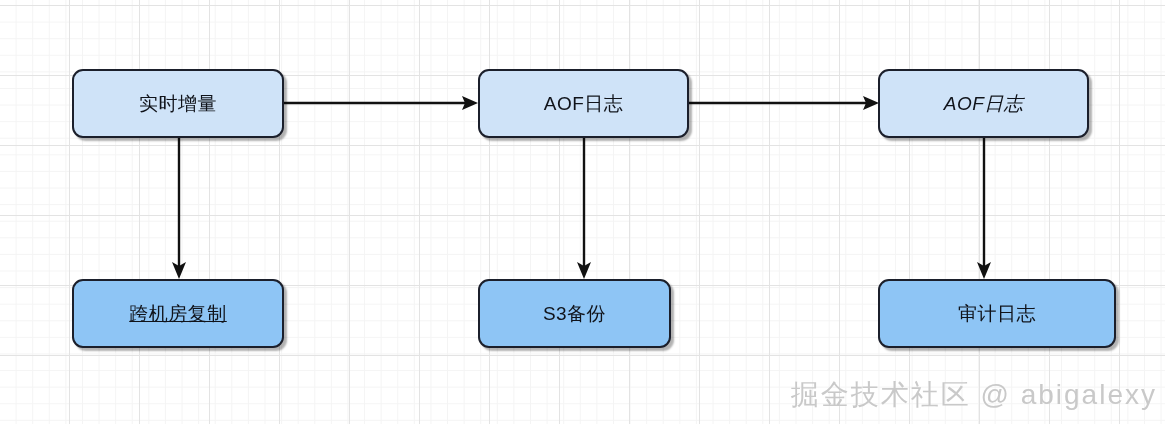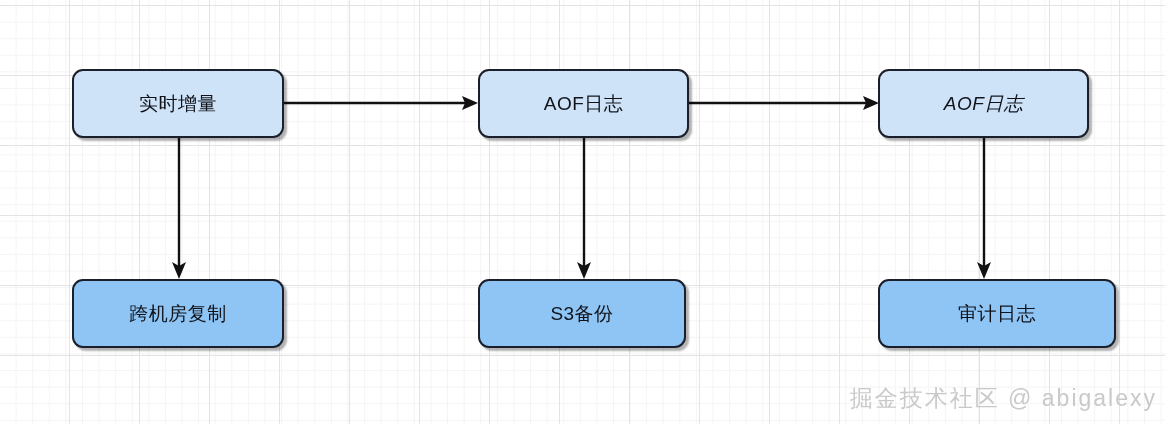--- a/index.html
+++ b/index.html
@@ -56,21 +56,21 @@
   .edge {
     position: absolute;
   }
   .edge svg { display: block; overflow: visible; }
 
   
   #watermark {
     position: absolute;
     right: 8px;
     bottom: 10px;
-    font-size: 23px;
+    font-size: 28px;
     color: #c9c9c9;
     letter-spacing: 2px;
     white-space: nowrap;
     user-select: none;
   }
 </style>
 </head>
 <body>
 
 <div id="canvas">
@@ -115,25 +115,25 @@
   </div>
 
   <div class="node source" style="left:478px; top:69px; width:211px; height:69px;">
     <span>AOF日志</span>
   </div>
 
   <div class="node source" style="left:878px; top:69px; width:211px; height:69px;font-style:italic;">
     <span>AOF日志</span>
   </div>
 
-  <div class="node sink" style="left:72px; top:279px; width:212px; height:69px;">
+  <div class="node sink" style="left:72px; top:279px; width:212px; height:69px;text-decoration:underline;">
     <span>跨机房复制</span>
   </div>
 
-  <div class="node sink" style="left:478px; top:279px; width:208px; height:69px;">
+  <div class="node sink" style="left:478px; top:279px; width:193px; height:69px;">
     <span>S3备份</span>
   </div>
 
   <div class="node sink" style="left:878px; top:279px; width:238px; height:69px;">
     <span>审计日志</span>
   </div>
 
   <div id="watermark">掘金技术社区 @ abigalexy</div>
 
 </div>

